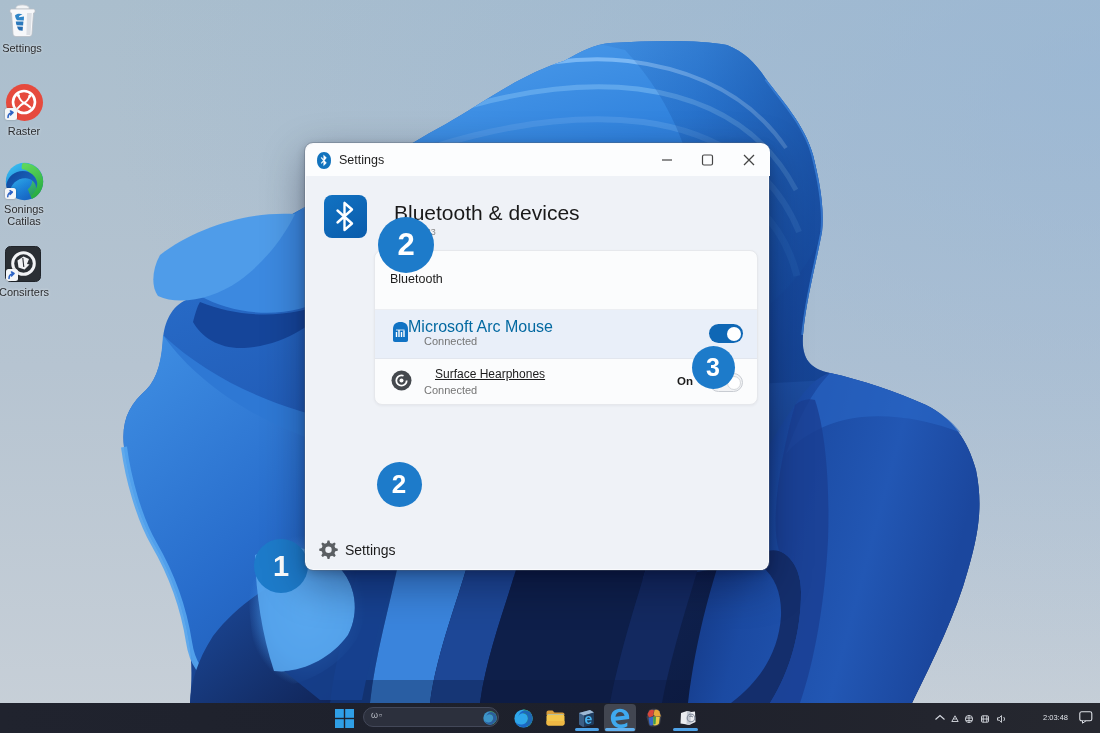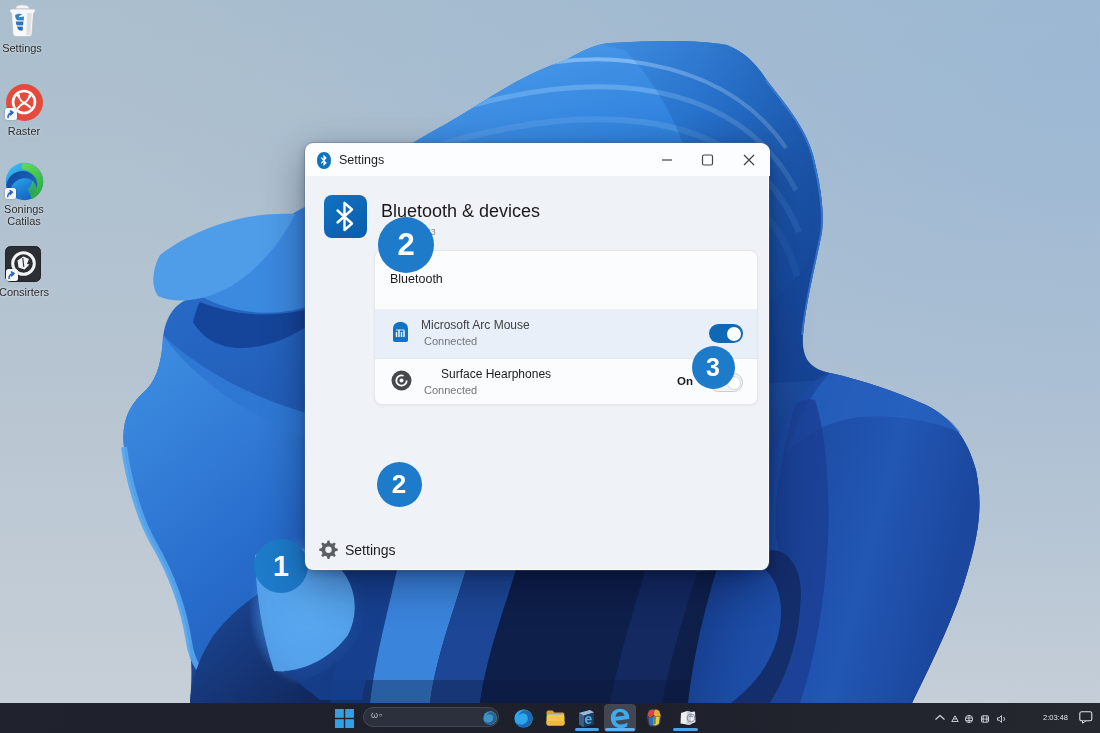--- a/index.html
+++ b/index.html
@@ -227,44 +227,44 @@
   <svg class="abs" style="left:350px;top:8px" width="110" height="16" viewBox="0 0 110 16">
     <line x1="6" y1="8" x2="16" y2="8" stroke="#454545" stroke-width="1.2"></line>
     <rect x="46.5" y="3" width="10" height="10" fill="none" stroke="#454545" stroke-width="1.2" rx="1.5"></rect>
     <path d="M88,3 L98,13 M98,3 L88,13" stroke="#454545" stroke-width="1.3"></path>
   </svg>
 
   <div class="abs" style="left:18px;top:51px;width:43px;height:43px;border-radius:8px;background:linear-gradient(145deg,#1172c2,#0a5cab);"></div>
   <svg class="abs" style="left:18px;top:51px" width="43" height="43" viewBox="0 0 43 43">
     <path d="M20.5,8 L20.5,35 M20.5,8 L28,14.5 L13.5,27.5 M20.5,35 L28,28.5 L13.5,15.5" fill="none" stroke="#fff" stroke-width="2.4" stroke-linejoin="round" stroke-linecap="round"></path>
   </svg>
-  <div class="abs" style="left:75px;top:57px;font-size:18px;color:#191919;">Bluetooth &amp; devices</div>
+  <div class="abs" style="left:88px;top:57px;font-size:21px;color:#191919;">Bluetooth &amp; devices</div>
   <div class="abs" style="left:112px;top:83px;font-size:9px;color:#888;">·· 33</div>
 
   <div class="abs" style="left:68px;top:106px;width:384px;height:155px;border-radius:8px;background:#fbfcfd;border:1px solid #e6e8ec;box-sizing:border-box;box-shadow:0 1px 3px rgba(0,0,30,0.05);text-align:center;">
     <div class="abs" style="left:15px;top:21px;font-size:12.5px;color:#1b1b1b;">Bluetooth</div>
 
     <div class="abs" style="left:0;top:58px;width:382px;height:50px;background:#e9eff9;border-top:1px solid #eceef2;border-bottom:1px solid #e2e6ee;box-sizing:border-box;"></div>
     <svg class="abs" style="left:16px;top:70px" width="19" height="22" viewBox="0 0 19 22">
       <path d="M2,8 C2,3.5 5,1 9.5,1 C14,1 17,3.5 17,8 L17,19 C17,20 16.4,21 15,21 L4,21 C2.6,21 2,20 2,19 Z" fill="#1173c4"></path>
       <path d="M5.5,16 L5.5,11 M8,16 L8,9 M10.5,16 L10.5,11 M13,16 L13,9.5" stroke="#fff" stroke-width="1.4"></path>
       <path d="M5,9 L13.5,9" stroke="#fff" stroke-width="1" opacity="0.8"></path>
     </svg>
-    <div class="abs" style="left:46px;top:67px;font-size:12px;color:#404040;">Microsoft Arc Mouse</div>
+    <div class="abs" style="left:33px;top:67px;font-size:16px;color:#0369a1;">Microsoft Arc Mouse</div>
     <div class="abs" style="left:49px;top:84px;font-size:11px;color:#757575;">Connected</div>
     <div class="abs" style="left:334px;top:73px;width:34px;height:19px;border-radius:10px;background:#0f67b5;">
       <div class="abs" style="right:2.5px;top:2.5px;width:14px;height:14px;border-radius:50%;background:#fff;"></div>
     </div>
 
     <svg class="abs" style="left:16px;top:119px" width="21" height="21" viewBox="0 0 21 21">
       <circle cx="10.5" cy="10.5" r="10" fill="#45494e"></circle>
       <circle cx="10.5" cy="10.5" r="5.2" fill="none" stroke="#fff" stroke-width="1.8" stroke-dasharray="26 7"></circle>
       <circle cx="10.5" cy="10.5" r="2" fill="#fff"></circle>
     </svg>
-    <div class="abs" style="left:66px;top:116px;font-size:12px;color:#1b1b1b;">Surface Hearphones</div>
+    <div class="abs" style="left:60px;top:116px;font-size:12px;color:#1b1b1b;text-decoration:underline;">Surface Hearphones</div>
     <div class="abs" style="left:49px;top:133px;font-size:11px;color:#757575;">Connected</div>
     <div class="abs" style="left:302px;top:124px;font-size:11.5px;color:#1b1b1b;font-weight:bold;">On</div>
     <div class="abs" style="left:334px;top:122px;width:34px;height:19px;border-radius:10px;background:#f2f3f5;border:1px solid #c8ccd2;box-sizing:border-box;">
       <div class="abs" style="right:1.5px;top:1.5px;width:14px;height:14px;border-radius:50%;background:#fff;border:1px solid #d5d8dc;box-sizing:border-box;"></div>
     </div>
   </div>
 
   <svg class="abs" style="left:13px;top:396px" width="19" height="19" viewBox="0 0 19 19">
     <path d="M18.75,8.77 L18.75,10.63 L16.31,11.31 L15.46,13.37 L16.70,15.59 L15.39,16.90 L13.17,15.66 L11.11,16.51 L10.43,18.95 L8.57,18.95 L7.89,16.51 L5.83,15.66 L3.61,16.90 L2.30,15.59 L3.54,13.37 L2.69,11.31 L0.25,10.63 L0.25,8.77 L2.69,8.09 L3.54,6.03 L2.30,3.81 L3.61,2.50 L5.83,3.74 L7.89,2.89 L8.57,0.45 L10.43,0.45 L11.11,2.89 L13.17,3.74 L15.39,2.50 L16.70,3.81 L15.46,6.03 L16.31,8.09 Z" fill="#5b5f63"></path>
     <circle cx="9.5" cy="9.7" r="3.2" fill="#eff2f7"></circle>

